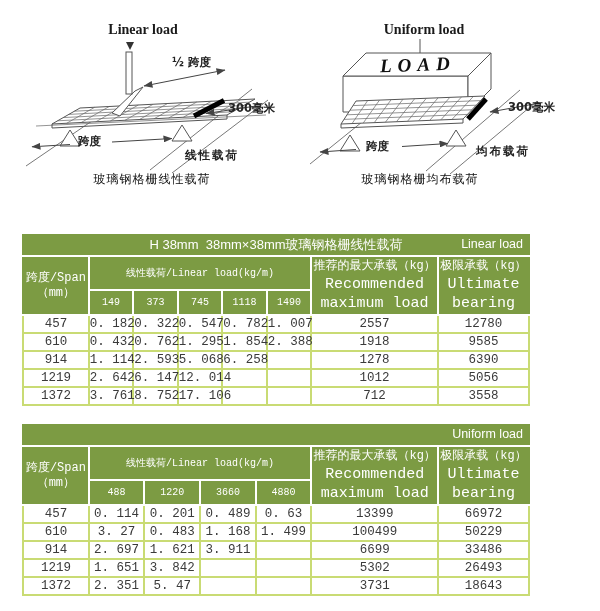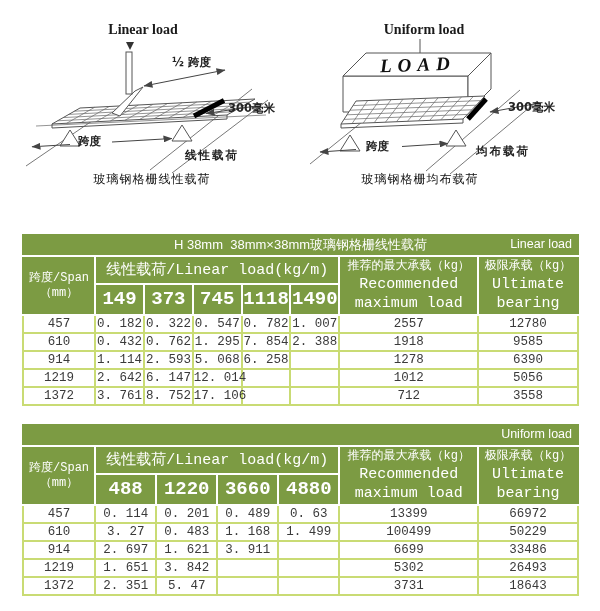--- a/index.html
+++ b/index.html
@@ -16,40 +16,40 @@
   .dg-label{font-family:"DejaVu Sans",sans-serif;font-size:11.5px;font-weight:600;fill:#222;}
   .dg-caption{font-family:"DejaVu Sans",sans-serif;font-size:12px;fill:#111;letter-spacing:1px;}
   .dg-load{font-family:"Liberation Serif",serif;font-size:19px;font-weight:bold;font-style:italic;letter-spacing:6px;fill:#111;}
   .ink{stroke:#555;fill:none;stroke-width:1;}
   .thin{stroke:#666;stroke-width:0.7;}
   .rail{stroke:#555;stroke-width:0.8;}
   .solid{fill:#ffffff;stroke:#555;stroke-width:1;}
   .stripe{stroke:#000;stroke-width:5;}
   .dim{stroke:#444;stroke-width:1;}
   
-  .tblwrap{position:absolute;left:22px;width:557px;}
+  .tblwrap{position:absolute;left:22px;width:508px;}
   #table1{top:234px;}
   #table2{top:424px;}
   .tbl-title{
     height:21px;line-height:21px;background:var(--green);color:#fff;
     text-align:center;font-size:13px;position:relative;margin-bottom:2px;
   }
   .tbl-title-text{white-space:pre;}
   .corner{position:absolute;right:7px;top:0;font-size:12.5px;}
   table{width:100%;border-collapse:collapse;table-layout:fixed;}
   thead th{
     background:var(--green);color:#fff;font-weight:normal;
     border:2px solid #fff;padding:0;font-size:12px;line-height:1.3;
     font-family:"Liberation Mono",monospace;
   }
   thead tr:first-child th{border-top-color:var(--green);}
   thead th:first-child{border-left-color:var(--green);}
   thead th:last-child{border-right-color:var(--green);}
-  thead .grp{height:20px;font-size:15px;}
-  thead .sub th{height:15px;font-size:19px;font-weight:bold;}
+  thead .grp{height:20px;font-size:10px;}
+  thead .sub th{height:15px;font-size:10px;}
   thead .cn{font-size:12px;}
   thead .en{font-size:15px;}
   tbody td{
     background:#fff;border:2px solid var(--lime);height:14px;padding:1px 0;
     text-align:center;color:#3a3a3a;font-size:12.5px;
     font-family:"Liberation Mono",monospace;white-space:pre;
   }
 </style>
 </head>
 <body>
@@ -241,21 +241,21 @@
         <td>0. 782</td>
         <td>1. 007</td>
         <td>2557</td>
         <td>12780</td>
       </tr>
       <tr>
         <td>610</td>
         <td>0. 432</td>
         <td>0. 762</td>
         <td>1. 295</td>
-        <td>7. 854</td>
+        <td>1. 854</td>
         <td>2. 388</td>
         <td>1918</td>
         <td>9585</td>
       </tr>
       <tr>
         <td>914</td>
         <td>1. 114</td>
         <td>2. 593</td>
         <td>5. 068</td>
         <td>6. 258</td>

